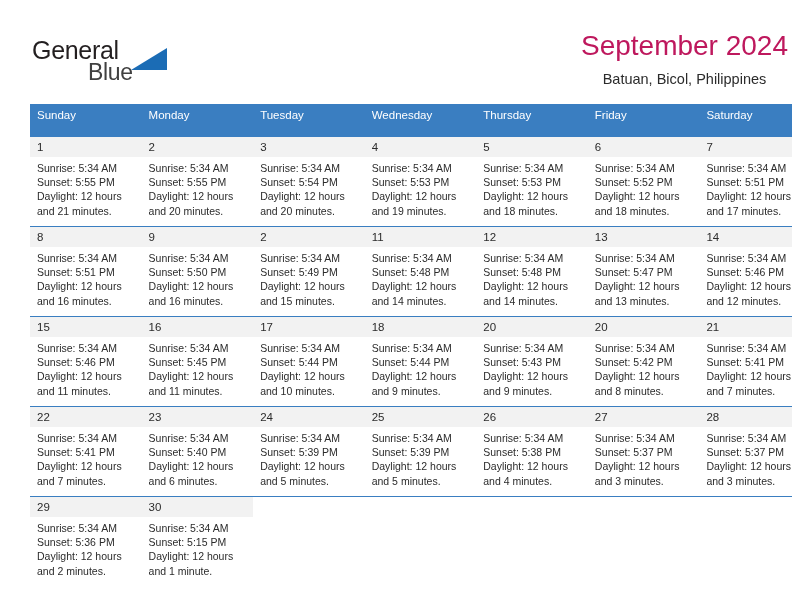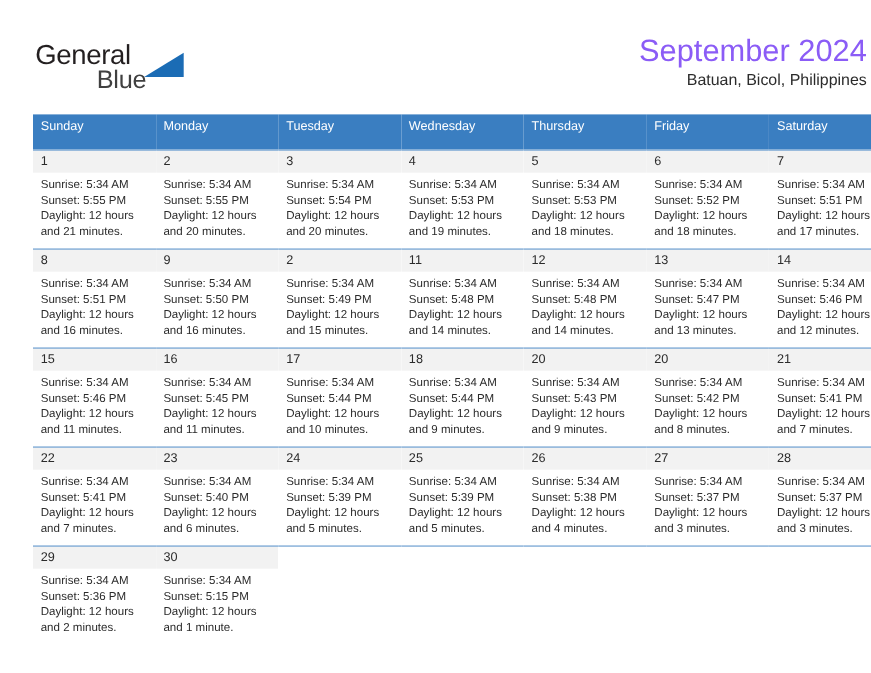--- a/index.html
+++ b/index.html
@@ -68,29 +68,31 @@
   }
   .title-block {
     position: absolute;
     right: 36px;
     top: 28px;
     text-align: right;
   }
   .cal-title {
     font-size: 28px;
     font-weight: normal;
-    color: #8b5cf6;
+    color: #be185d;
     line-height: 36px;
     white-space: nowrap;
   }
   .cal-subtitle {
+    margin-top: 6px;
     font-size: 14.5px;
     color: #2b2b2b;
     line-height: 18px;
     white-space: nowrap;
+    text-align: center;
   }
 
   
   .calendar {
     position: absolute;
     left: 30px;
     top: 104px;
     width: 732px;
     border-collapse: collapse;
     table-layout: fixed;

